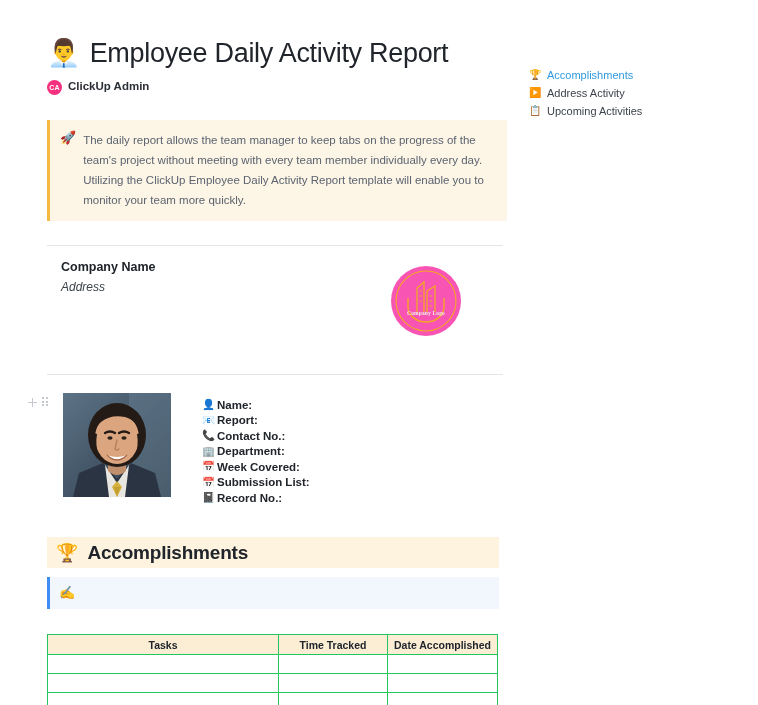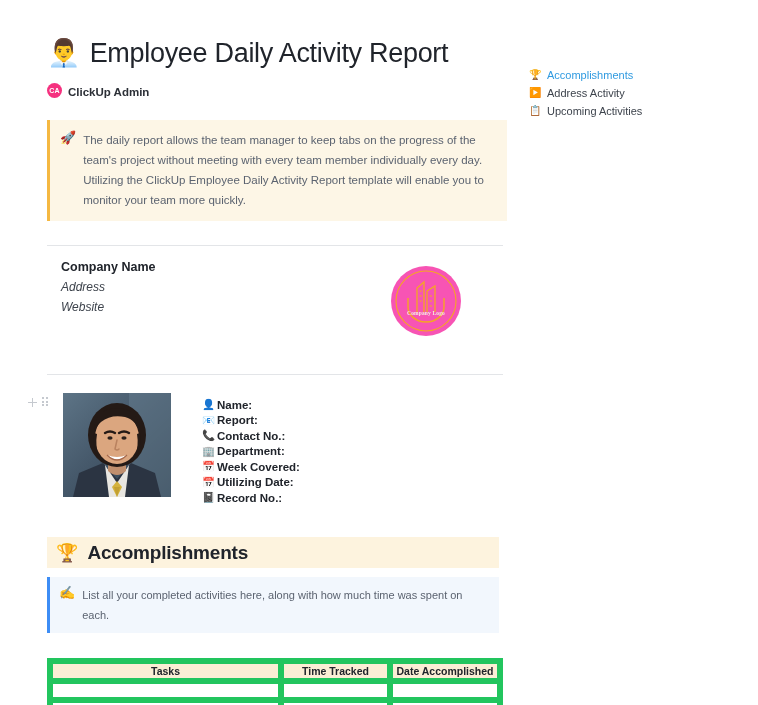--- a/index.html
+++ b/index.html
@@ -44,21 +44,21 @@
     font-size: 27px;
     font-weight: normal;
     letter-spacing: -0.3px;
     color: #20242b;
     white-space: nowrap;
   }
 
   
   .byline {
     display: flex;
-    align-items: flex-end;
+    align-items: flex-start;
     margin-top: 11px;
     height: 18px;
   }
   .avatar {
     width: 15px;
     height: 15px;
     border-radius: 50%;
     background: #f5317f;
     color: #ffffff;
     font-size: 7px;
@@ -268,21 +268,21 @@
 
   
   table.report {
     border-collapse: collapse;
     margin-top: 25px;
     width: 450px;
     table-layout: fixed;
   }
   table.report th,
   table.report td {
-    border: 6px solid #22c55e;
+    border: 1px solid #22c55e;
     height: 19px;
     box-sizing: border-box;
   }
   table.report th {
     background: #fbeed5;
     font-size: 10.5px;
     font-weight: bold;
     color: #20242b;
     text-align: center;
     height: 20px;
@@ -340,21 +340,20 @@
     <div class="callout warn">
       <span class="callout-emoji">🚀</span>
       <span class="callout-text">The daily report allows the team manager to keep tabs on the progress of the team's project without meeting with every team member individually every day. Utilizing the ClickUp Employee Daily Activity Report template will enable you to monitor your team more quickly.</span>
     </div>
 
     <div class="divider"></div>
 
     <div class="company-block">
       <div class="company-name">Company Name</div>
       <div class="company-line">Address</div>
-      <div class="company-line">Website</div>
 
       <div class="logo">
         <svg width="70" height="70" viewBox="0 0 70 70">
           <circle cx="35" cy="35" r="30" fill="none" stroke="#f5a623" stroke-width="1.1"></circle>
           <path d="M17 32 L17 41 A18 15 0 0 0 53 41 L53 32" fill="none" stroke="#f5a623" stroke-width="1.4"></path>
           <path d="M26 46 L26 22 L33 16 L33 46" fill="none" stroke="#f5a623" stroke-width="1.3"></path>
           <path d="M36 46 L36 25 L44 20 L44 46" fill="none" stroke="#f5a623" stroke-width="1.3"></path>
           <path d="M28.5 25 L30.8 25 M28.5 30 L30.8 30 M28.5 35 L30.8 35
                    M38.5 30 L41 30 M38.5 35 L41 35 M38.5 40 L41 40" stroke="#f5a623" stroke-width="1"></path>
         </svg>
@@ -441,37 +440,36 @@
         <div class="field-row">
           <span class="field-icon">🏢</span>
           <span class="field-label">Department:</span>
         </div>
         <div class="field-row">
           <span class="field-icon">📅</span>
           <span class="field-label">Week Covered:</span>
         </div>
         <div class="field-row">
           <span class="field-icon">📅</span>
-          <span class="field-label">Utilizing Date:</span>
+          <span class="field-label">Submission List:</span>
         </div>
         <div class="field-row">
           <span class="field-icon">📓</span>
           <span class="field-label">Record No.:</span>
         </div>
       </div>
     </div>
 
     <div class="section-head">
       <span class="section-emoji">🏆</span>
       <span class="section-title">Accomplishments</span>
     </div>
 
     <div class="callout info">
       <span class="callout-emoji">✍️</span>
-      <span class="callout-text">List all your completed activities here, along with how much time was spent on each.</span>
     </div>
 
     <table class="report">
       <colgroup>
         <col class="col-task">
           <col class="col-time">
           <col class="col-date">
       </colgroup>
       <thead>
         <tr>

